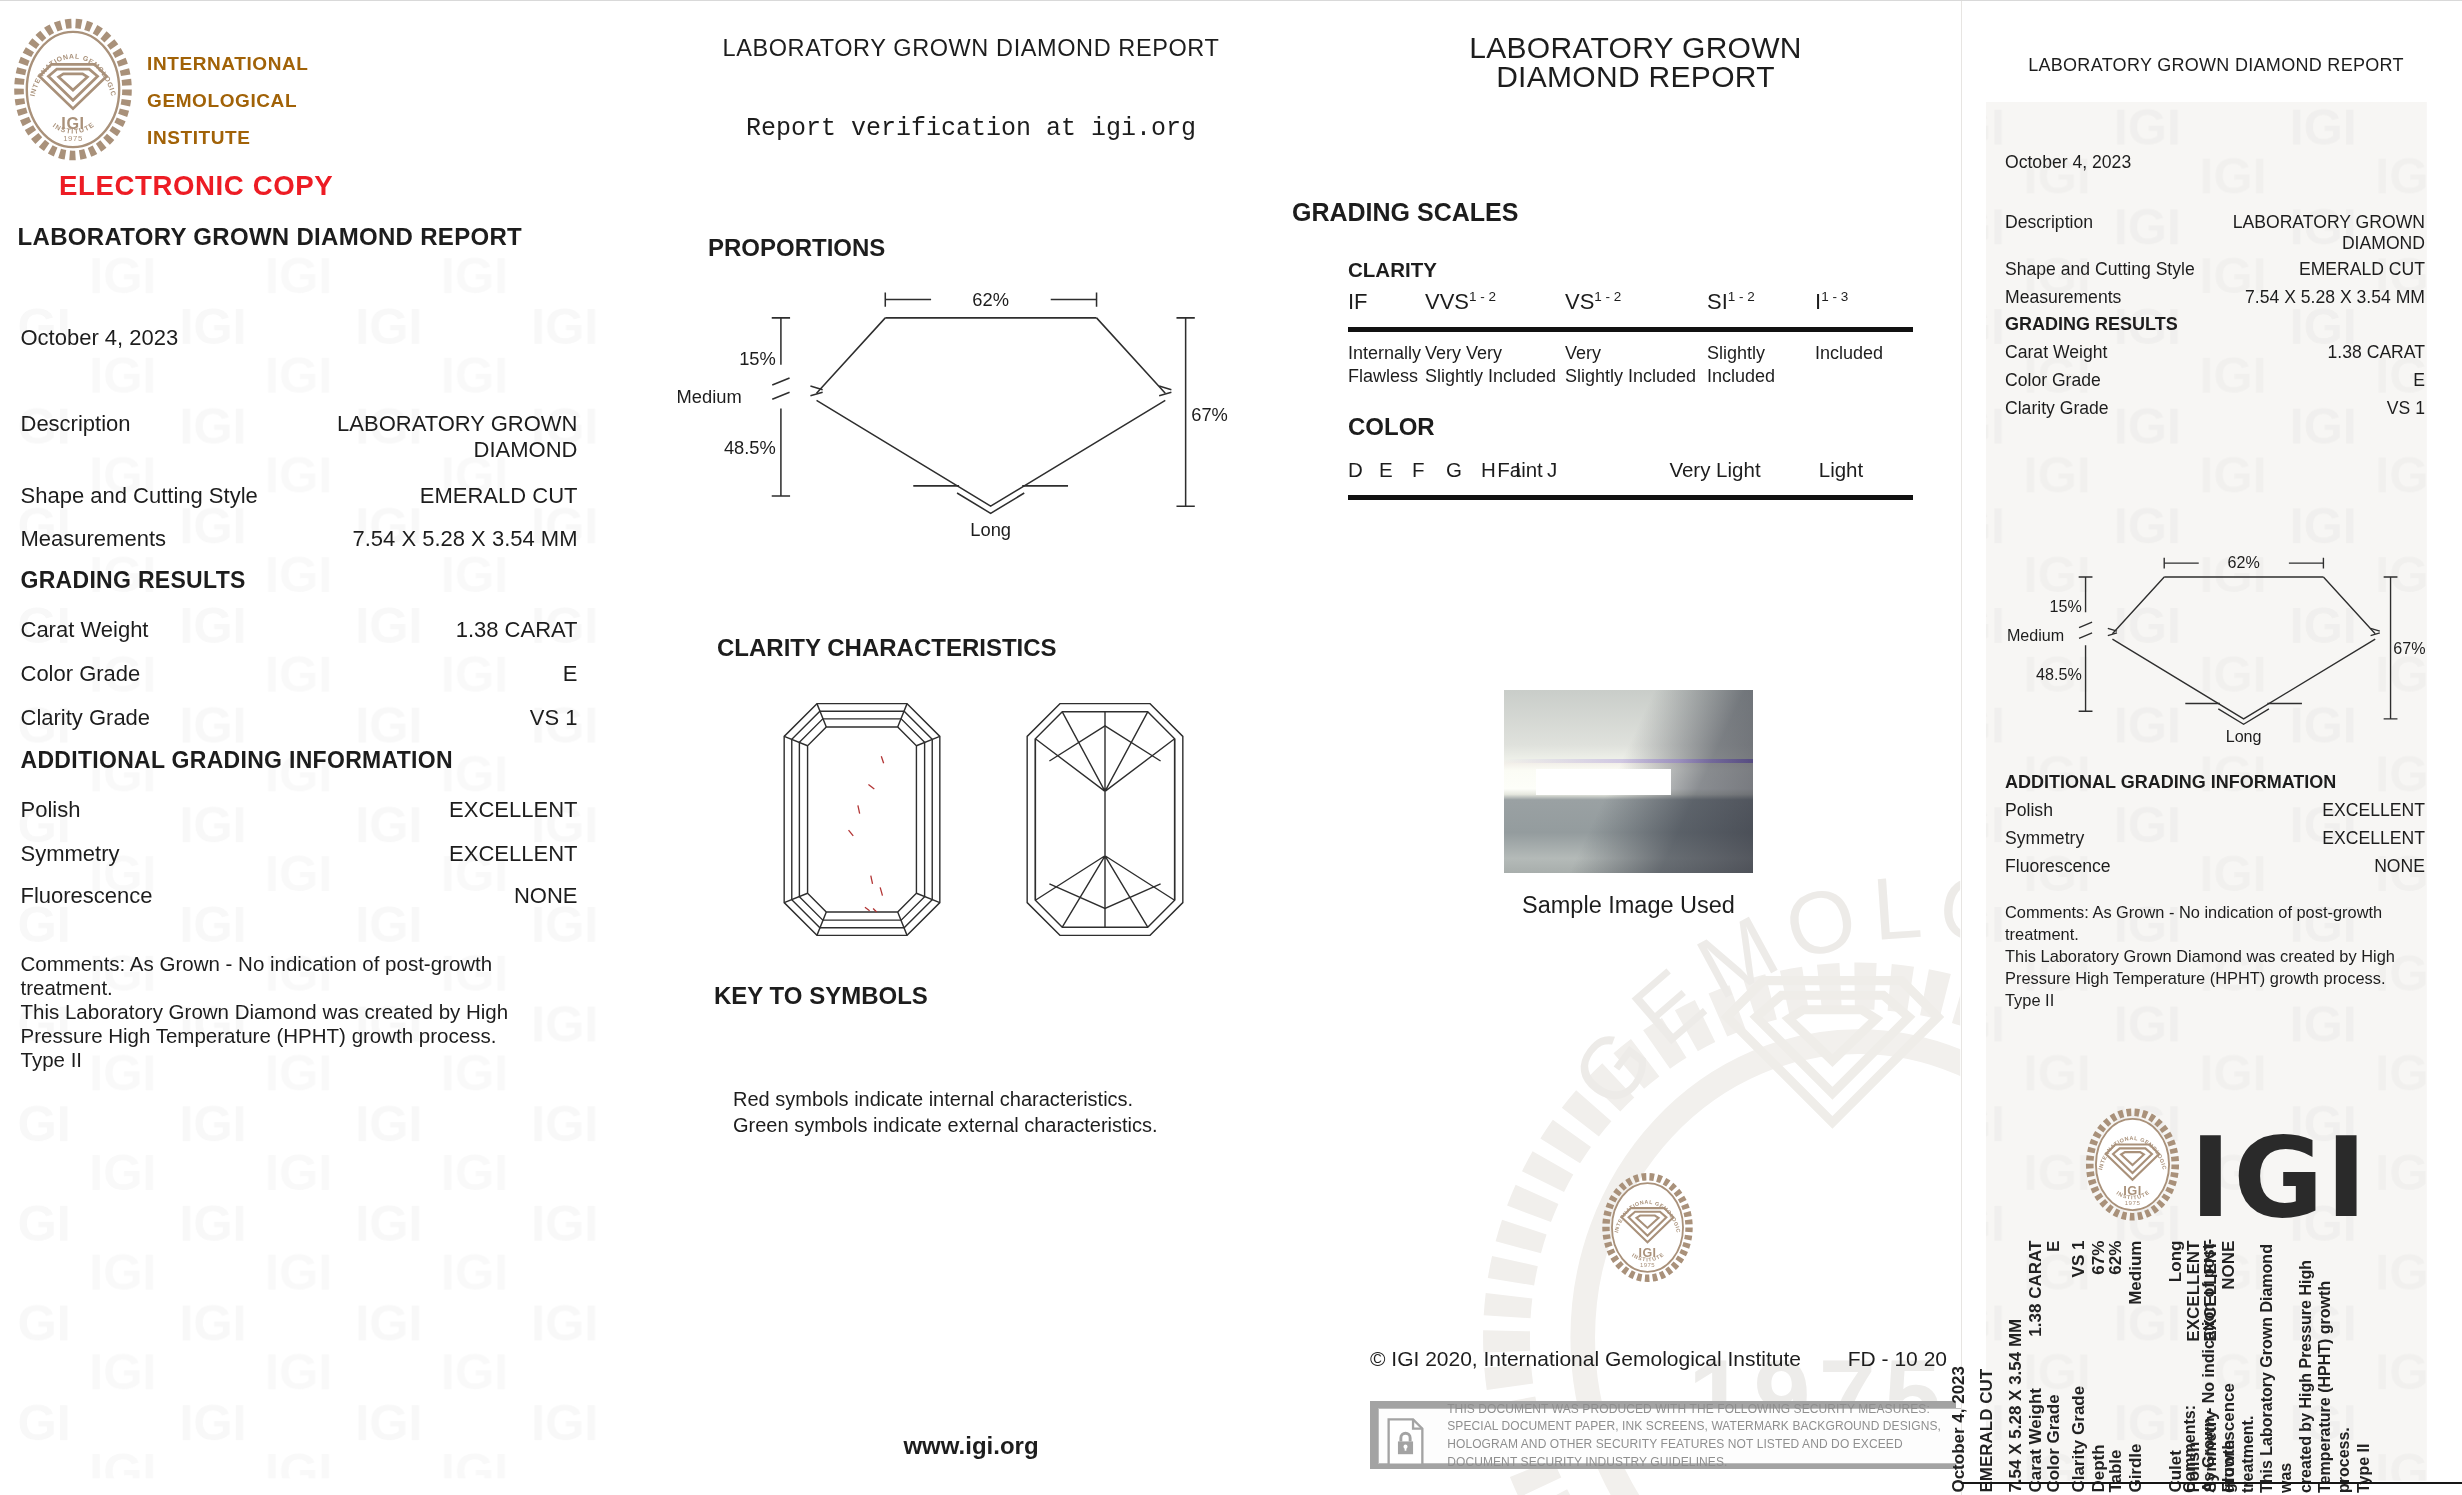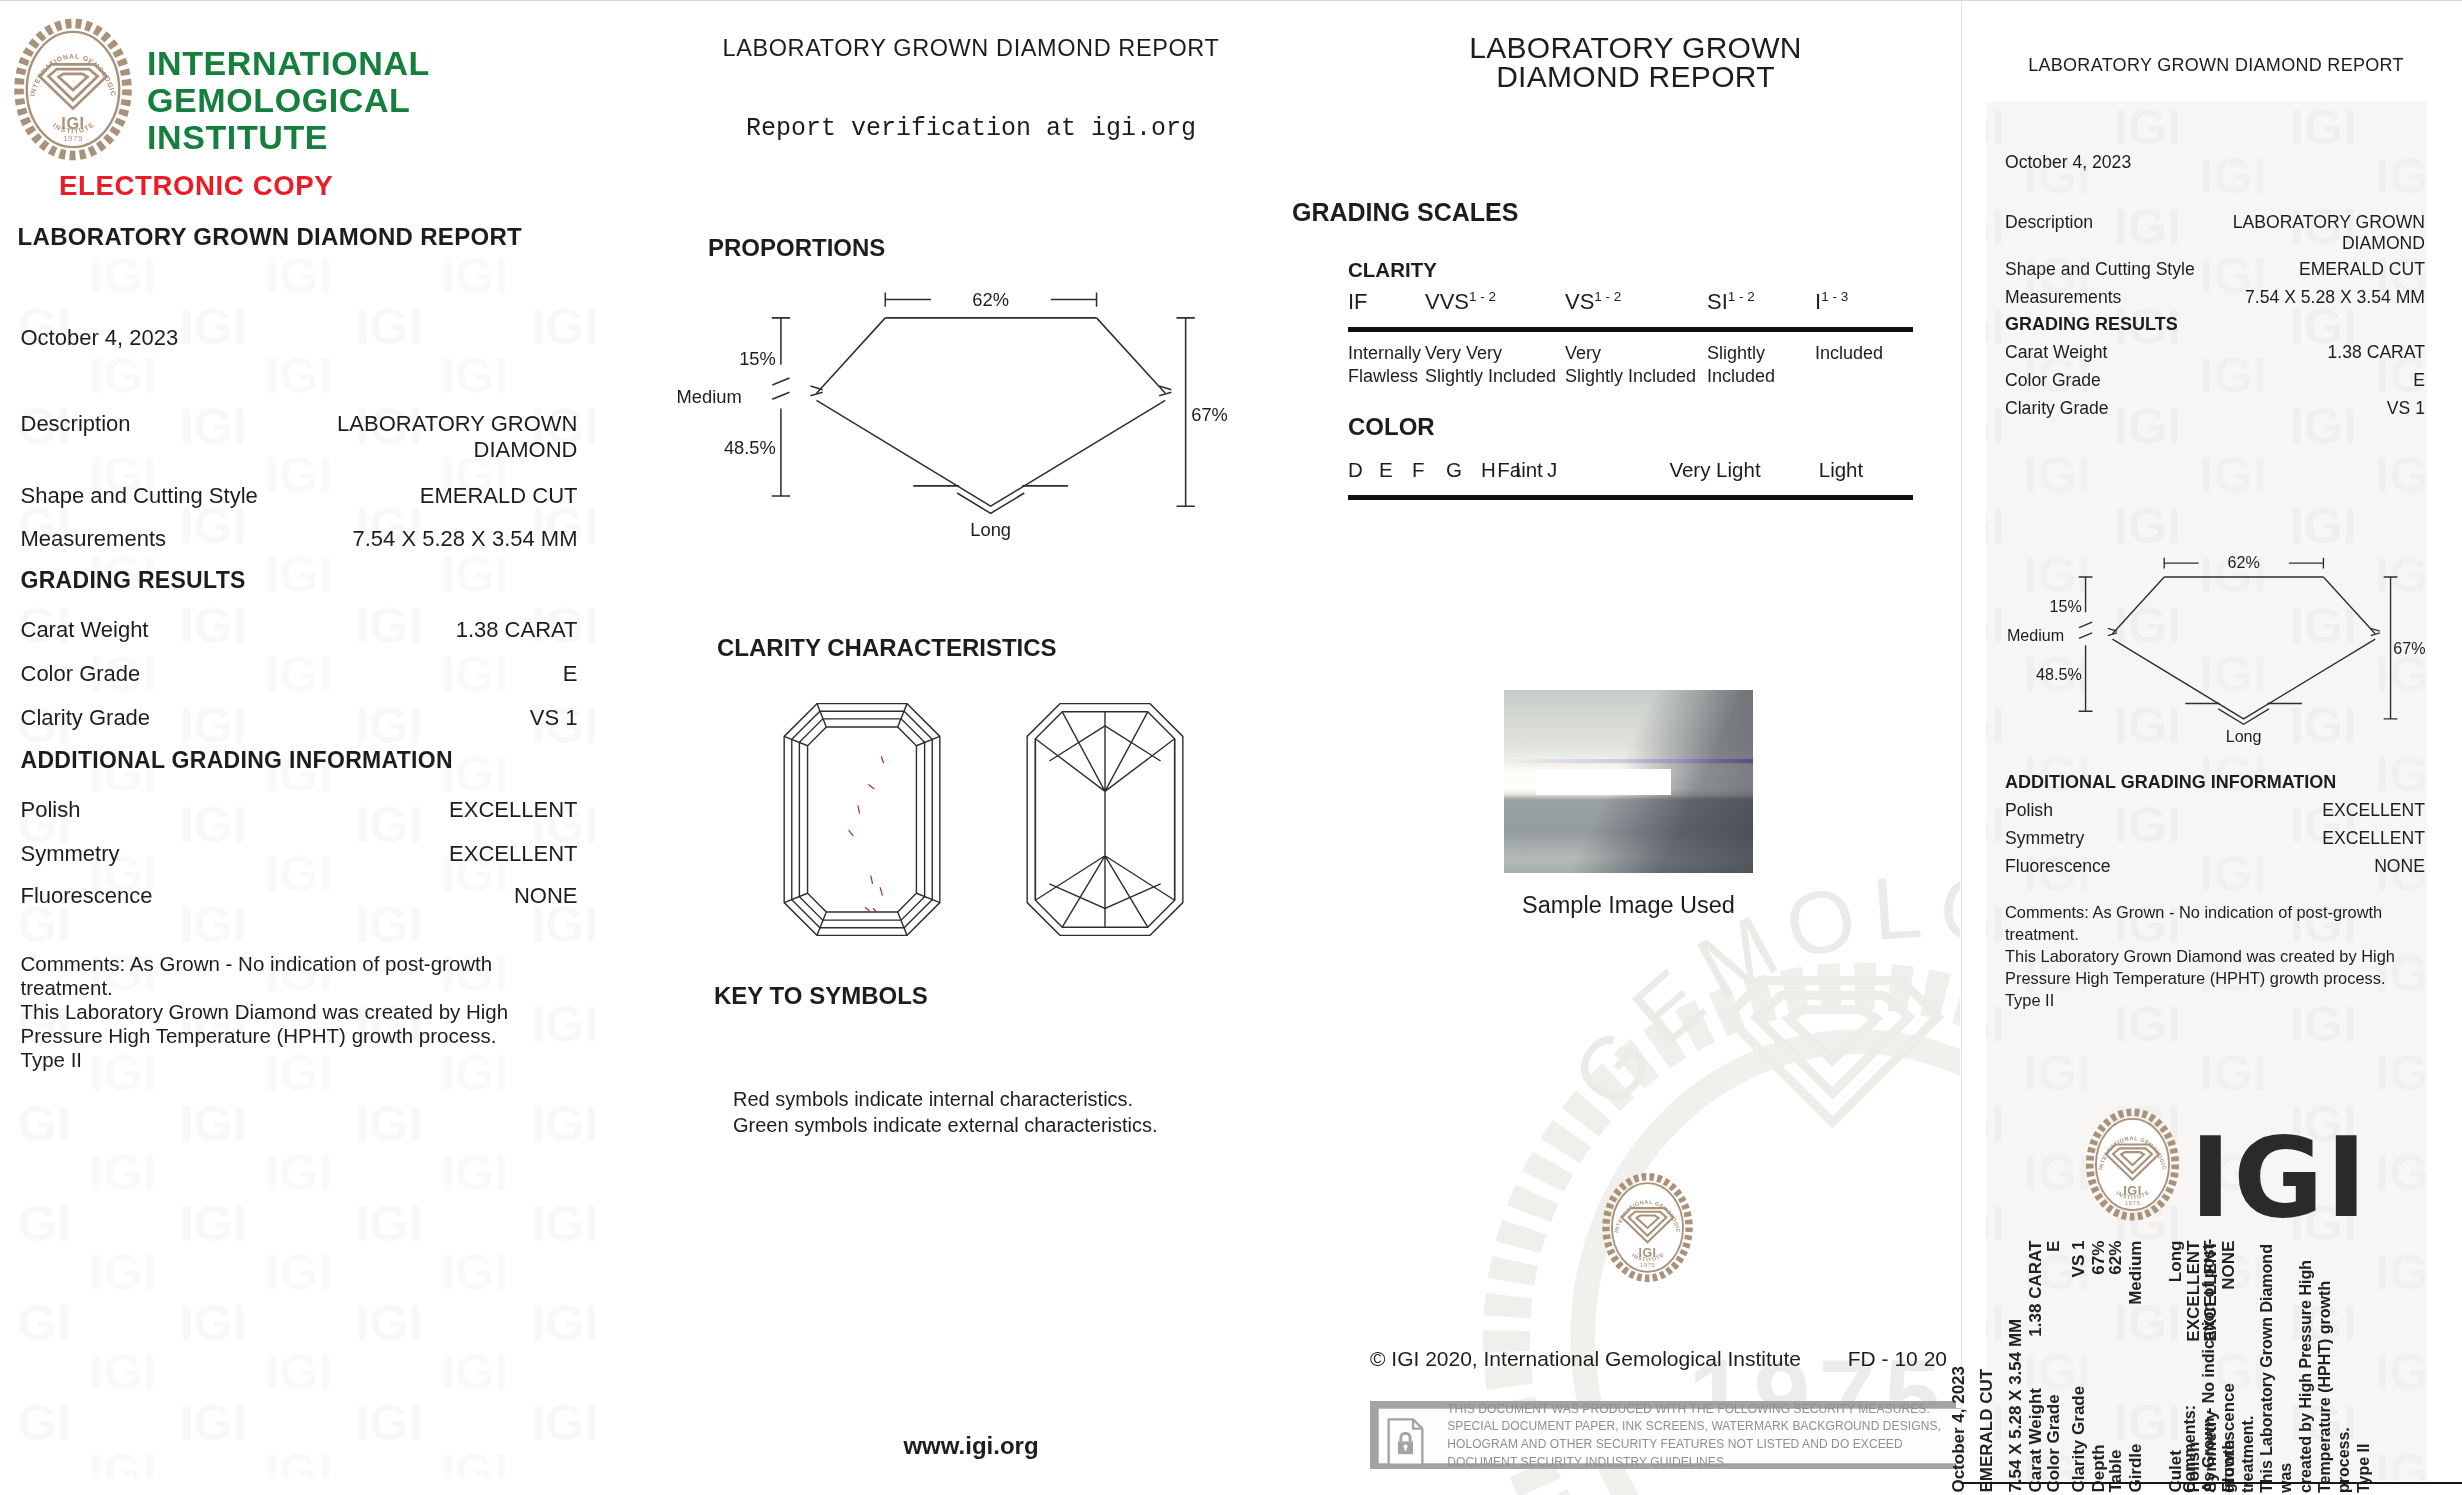--- a/index.html
+++ b/index.html
@@ -1,21 +1,21 @@
 <!DOCTYPE html>
 <html style="font-size:9.4px"><head>
 <meta charset="utf-8">
 <style>
   html,body{margin:0;padding:0;background:#888;}
   .page{position:relative;width:2462px;height:1495px;background:#ffffff;overflow:hidden;
         font-family:"Liberation Sans",sans-serif;color:#1d1d1d;border-top:1.8px solid #d9d9d9;}
   .abs{position:absolute;}
   .pre{white-space:pre-line;}
   
-  .brandname{left:147px;top:44px;font-size:34px;font-weight:700;line-height:37px;letter-spacing:0.6px;color:#15803d;}
+  .brandname{left:147px;top:44px;font-size:19px;font-weight:700;line-height:37px;letter-spacing:0.6px;color:#a16207;}
   .ecopy{left:59px;top:169px;font-size:27.6px;font-weight:700;letter-spacing:0.6px;}
   .l-title{left:17.6px;top:222px;font-size:24px;font-weight:700;letter-spacing:0.3px;}
   .l-date{left:20.5px;top:324px;font-size:22px;}
   .frow{left:20.5px;width:557px;display:flex;justify-content:space-between;align-items:flex-start;font-size:22px;}
   .frow .val{text-align:right;max-width:281px;}
   .sechead{left:20.5px;font-size:23px;font-weight:700;letter-spacing:0.3px;}
   .comments{left:20.5px;top:951px;width:531px;font-size:20.5px;line-height:24px;}
   
   .c2-title{left:704px;top:34px;width:534px;text-align:center;font-size:23.5px;letter-spacing:0.6px;}
   .c2-verify{left:704px;top:113px;width:534px;text-align:center;font-size:25px;font-family:Liberation Mono, monospace;}

